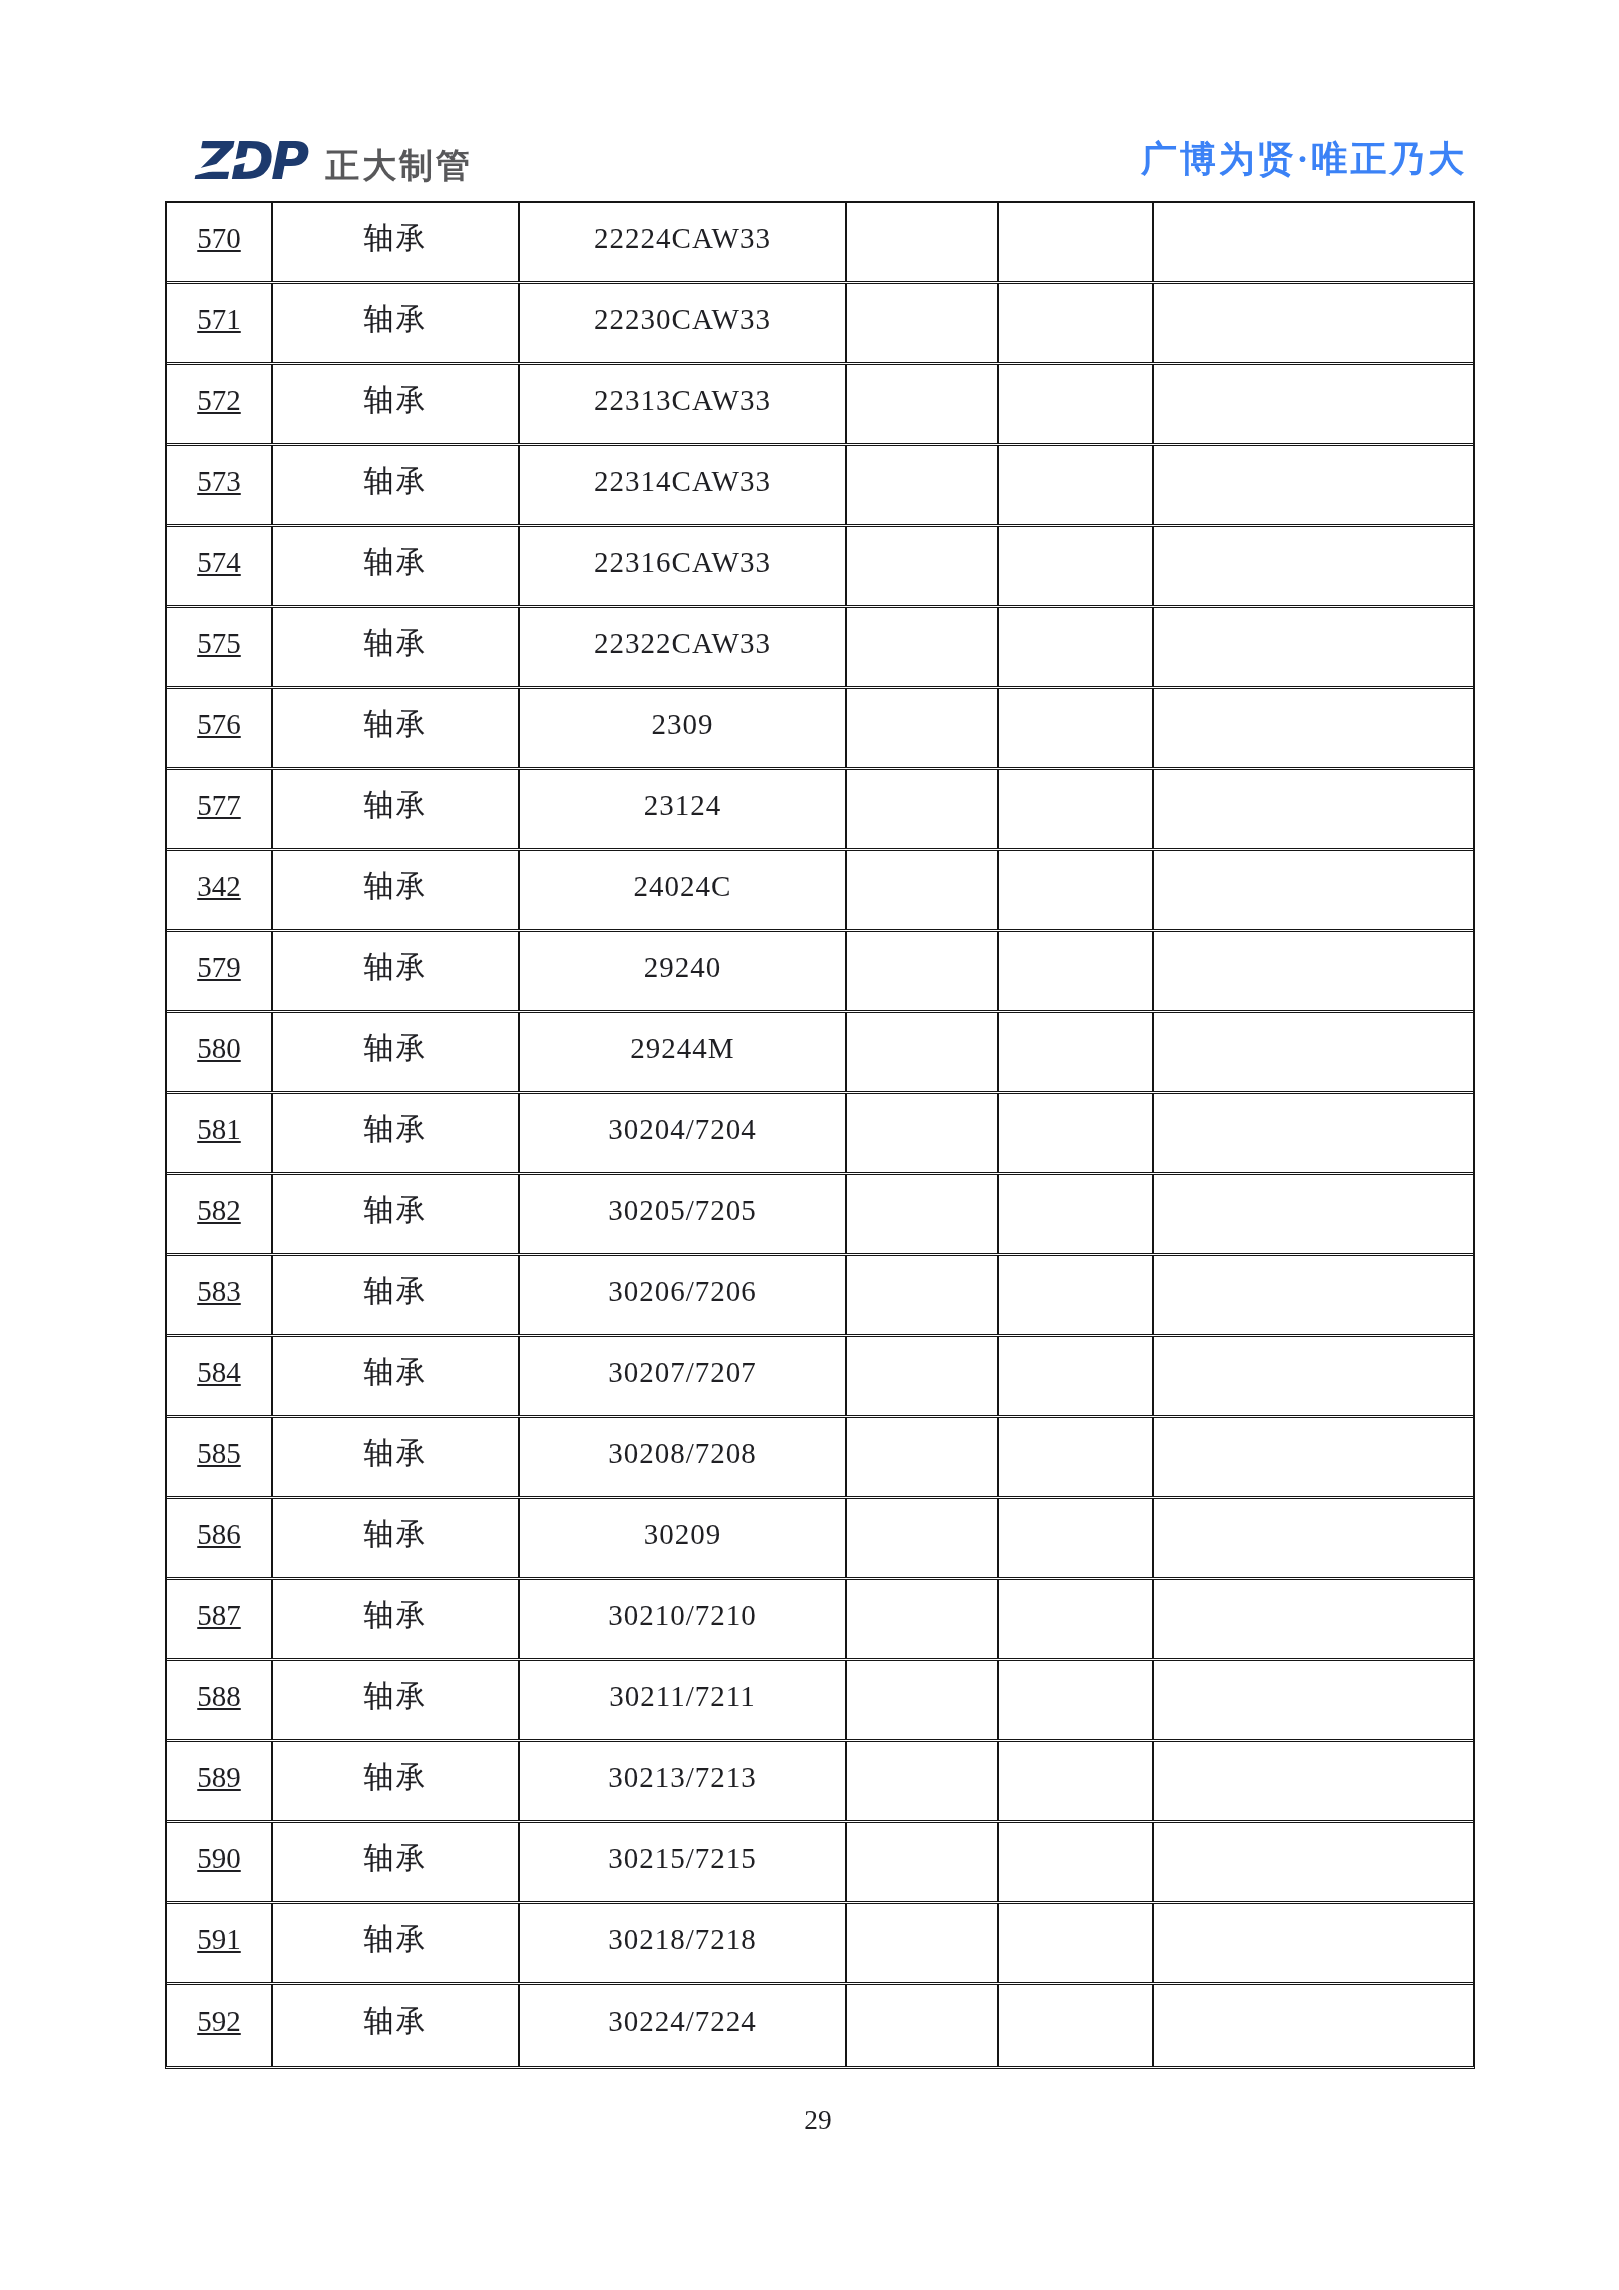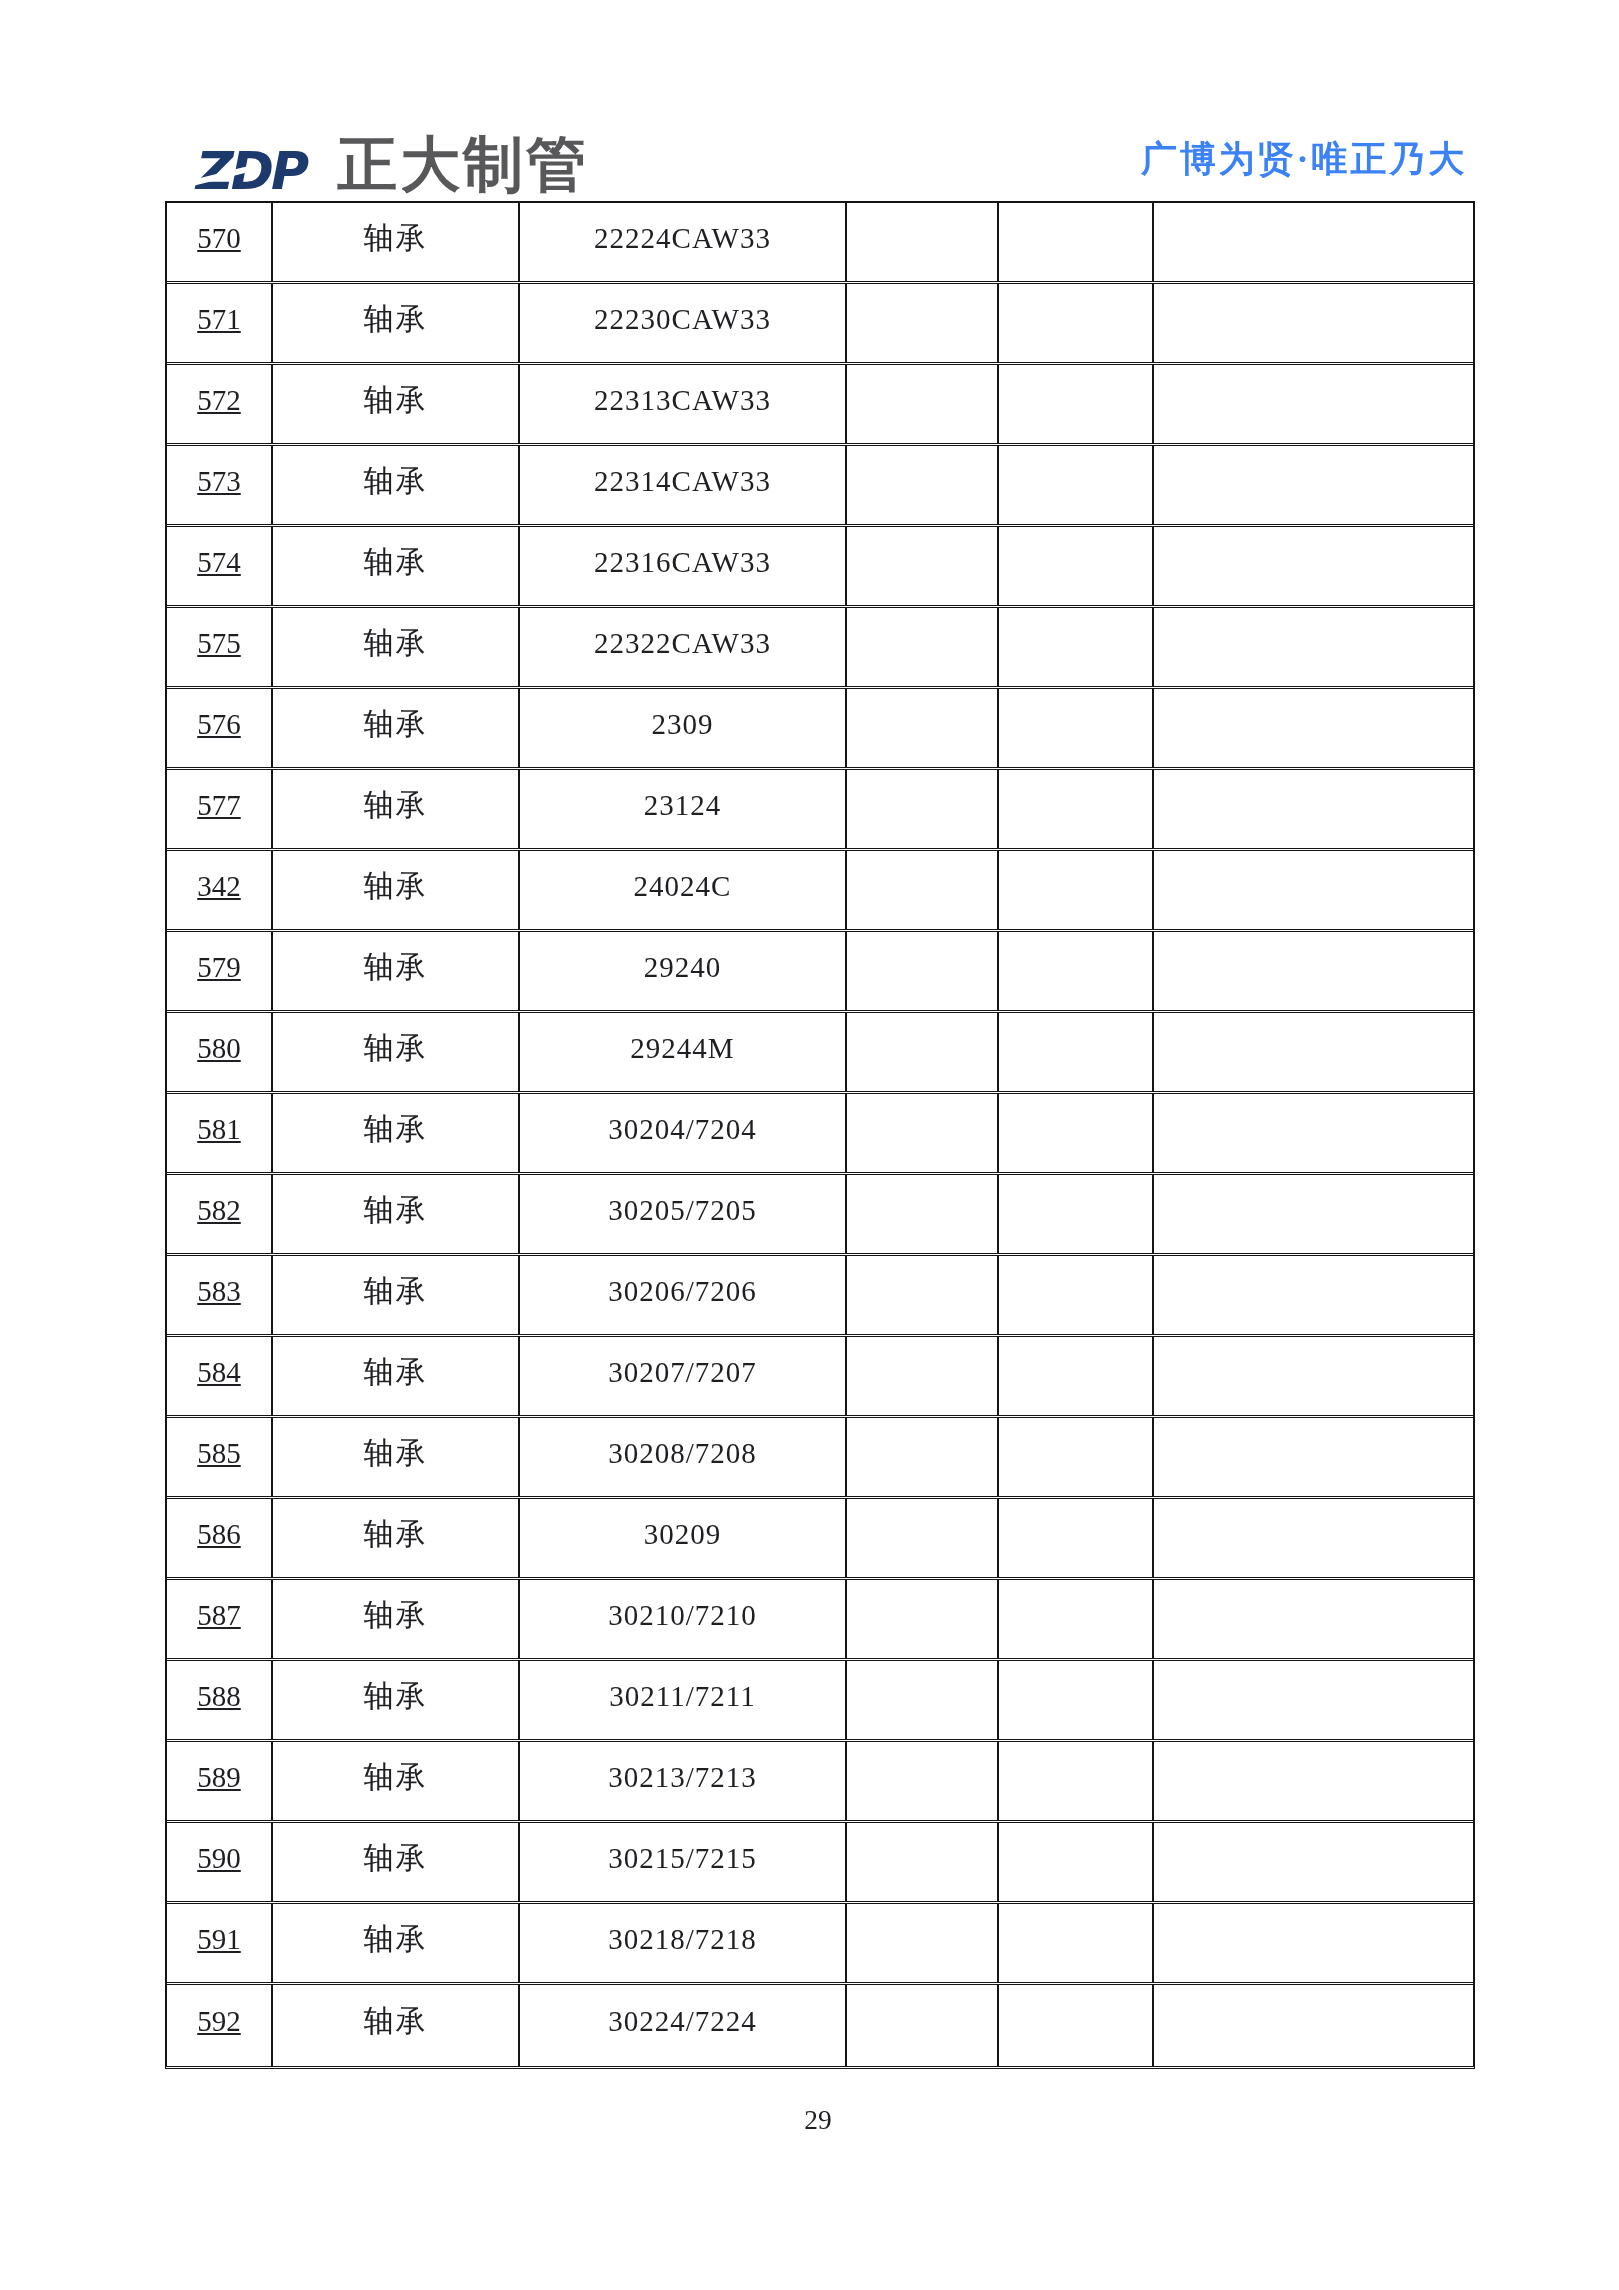--- a/index.html
+++ b/index.html
@@ -8,40 +8,40 @@
     position:relative;
     width:1619px;height:2291px;
     background:#ffffff;
     overflow:hidden;
     font-family:"Liberation Serif","DejaVu Serif",serif;
   }
 
   
   .logo{
     position:absolute;left:196px;top:135px;
-    display:flex;align-items:flex-end;gap:31px;text-align:right;
+    display:flex;align-items:flex-end;gap:19px;text-align:right;
   }
   .logo-zdp{
     position:relative;
     font-family:"DejaVu Sans","Liberation Sans",sans-serif;
     font-weight:900;font-style:italic;
     font-size:52px;line-height:1;
     letter-spacing:-2.9px;
   }
   .logo-swoosh{
     position:absolute;left:-5.9px;top:26.5px;
     width:69px;height:5.9px;
     background:#ffffff;
     transform:rotate(-14deg);
     border-radius:2.9px;
   }
   .logo-company{
-    font-family:Liberation Sans, sans-serif;
+    font-family:Liberation Mono, monospace;
     font-weight:900;
-    font-size:60px;line-height:1;
+    font-size:34px;line-height:1;
     letter-spacing:2.9px;
     padding-bottom:2px;
   }
   .slogan{
     position:absolute;left:1141px;top:139px;
     font-size:36px;line-height:1.15;
     font-weight:bold;
     letter-spacing:2.9px;
     white-space:nowrap;
   }

